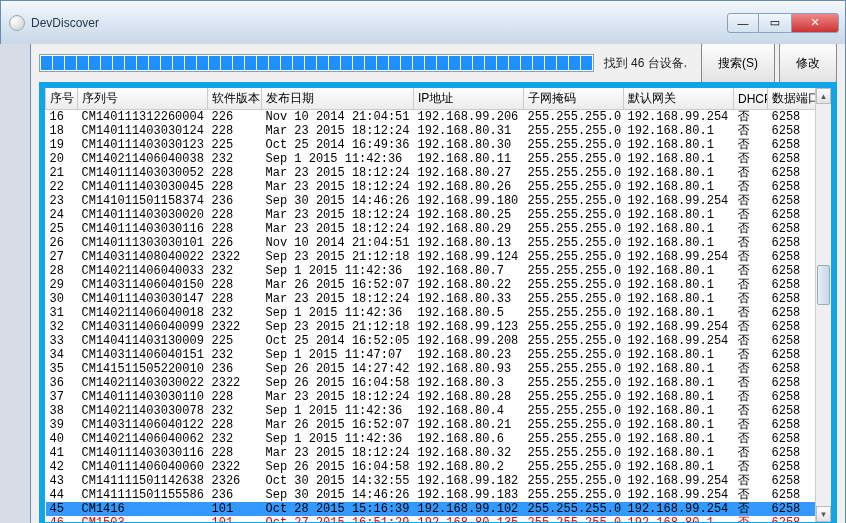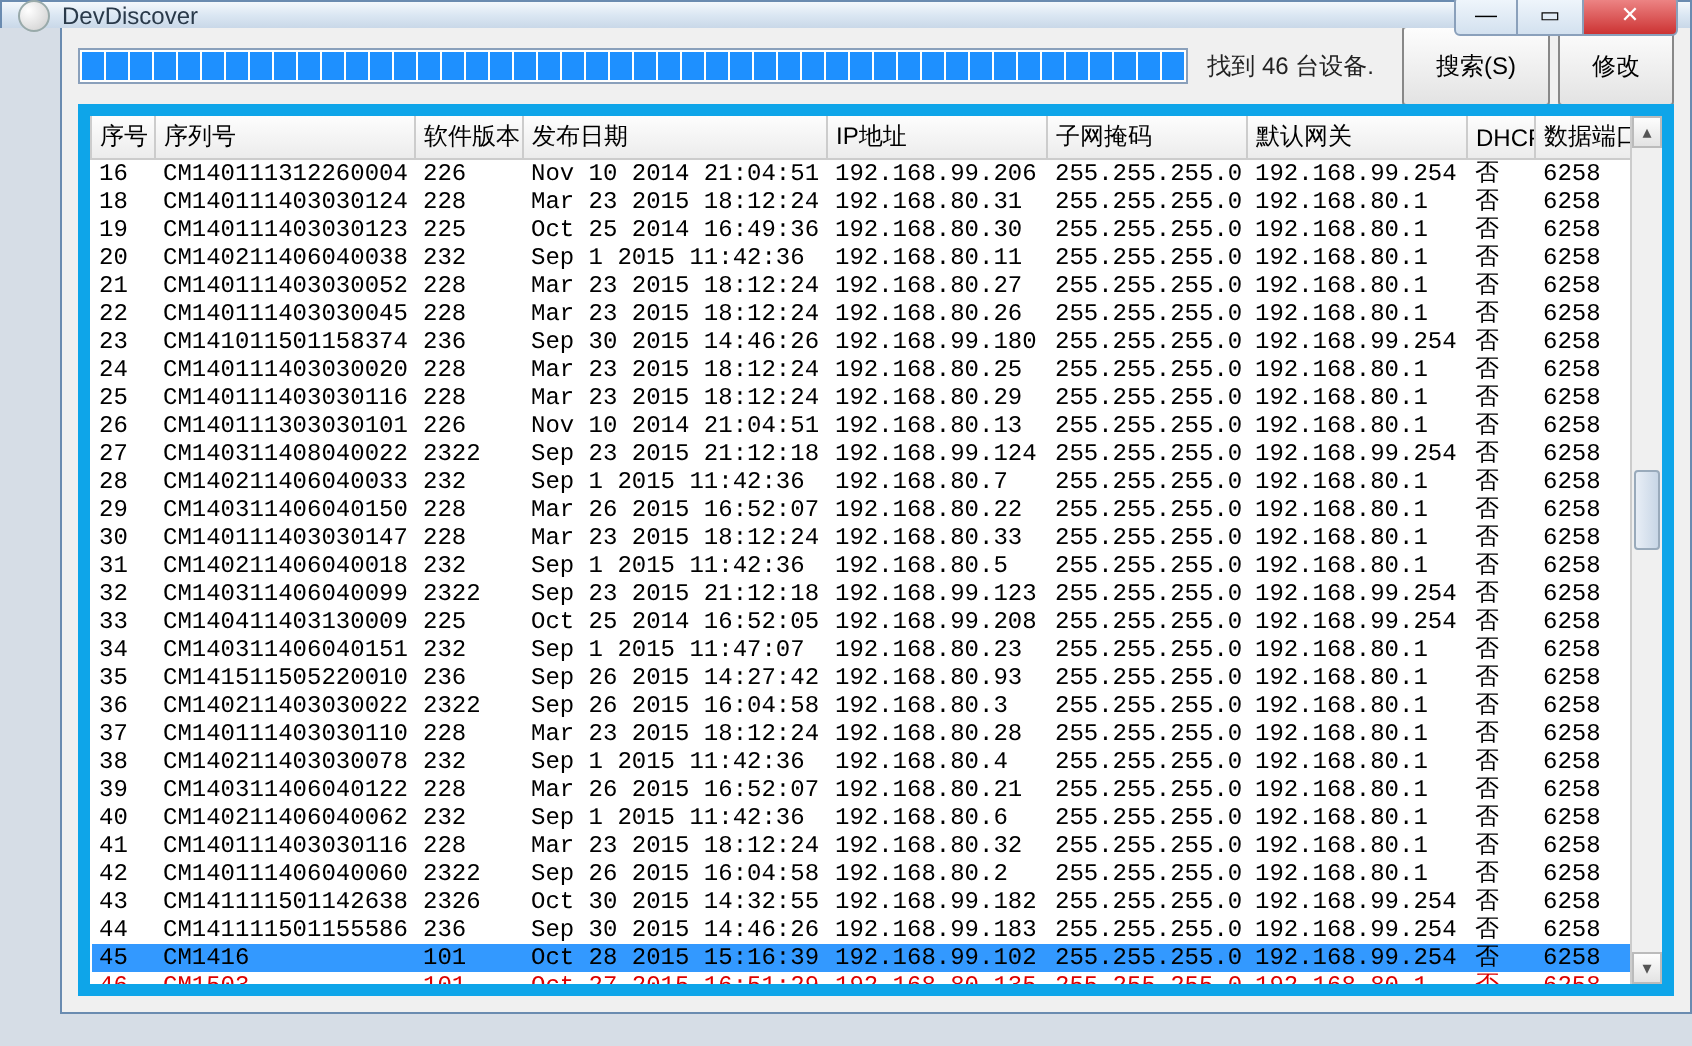--- a/index.html
+++ b/index.html
@@ -5,21 +5,21 @@
 * { box-sizing: border-box; margin: 0; padding: 0; }
 body {
   font-family: "Microsoft YaHei", Tahoma, Arial, sans-serif;
   font-size: 12px;
   background: #d6dde6;
   width: 846px;
   height: 523px;
   overflow: hidden;
 }
 .titlebar {
-  height: 14px;
+  height: 44px;
   background: linear-gradient(to bottom, #f4f8fc 0%, #dbe7f3 50%, #c9d8e8 100%);
   display: flex;
   align-items: center;
   padding: 0 6px 0 8px;
   border: 1px solid #6a8bb0;
   border-bottom: none;
   position: relative;
 }
 .titlebar .icon {
   width: 16px; height: 16px; margin-right: 6px;

